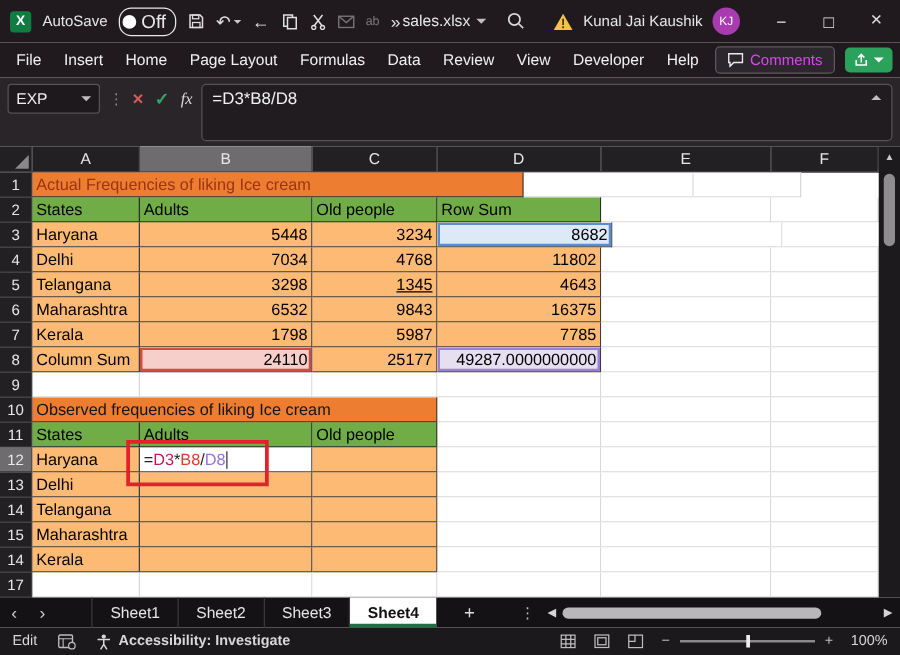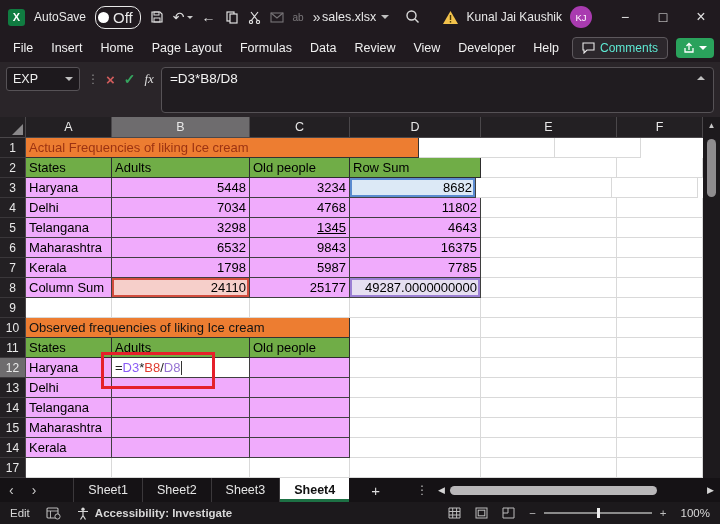--- a/index.html
+++ b/index.html
@@ -30,21 +30,21 @@
   .avatar{width:22px;height:22px;border-radius:50%;background:#A93BB0;color:#fff;font-size:9.5px;
           display:flex;align-items:center;justify-content:center;margin-right:14px;}
   .winbtn{width:38px;height:34px;display:flex;align-items:center;justify-content:center;
           font-size:14px;color:#e0e0e0;}
 
   
   .menubar{top:34px;height:28px;background:#201a1f;display:flex;align-items:center;padding-left:4px;}
   .rtab{color:#f0f0f0;font-size:12.5px;padding:0 9px;height:100%;display:flex;align-items:center;}
   .menu-right{position:absolute;right:6px;top:37px;display:flex;align-items:center;gap:8px;}
   .comments-btn{display:flex;align-items:center;gap:5px;border:1px solid #5d585d;background:#2c272c;
-                color:#5eead4;font-size:12px;border-radius:4px;padding:3px 9px;}
+                color:#d946ef;font-size:12px;border-radius:4px;padding:3px 9px;}
   .share-btn{display:flex;align-items:center;gap:4px;background:#2aa25c;border-radius:4px;
              padding:4px 7px;color:#fff;}
 
   
   .formulabar{top:62px;height:55px;background:#2a2529;display:flex;align-items:flex-start;
               gap:7px;padding:5px 6px 0 6px;box-sizing:border-box;}
   .namebox{width:74px;height:24px;background:#1d191d;border:1px solid #565256;border-radius:3px;
            display:flex;align-items:center;padding:0 6px;color:#eee;font-size:12.5px;box-sizing:border-box;}
   .namebox .chv-down{margin-left:auto;}
   .chv-down{width:0;height:0;border-left:4px solid transparent;border-right:4px solid transparent;
@@ -73,27 +73,27 @@
   .g-row{display:flex;height:20px;}
   .g-rh{width:26px;background:#232023;color:#e9e9e9;font-size:12px;display:flex;align-items:center;
         justify-content:center;box-sizing:border-box;border-bottom:1px solid #3a373a;border-right:1px solid #4a474a;}
   .g-rh.active{background:#6e6c6e;}
   .g-cell{box-sizing:border-box;height:20px;display:flex;align-items:center;padding:0 3px;
           font-size:13px;color:#000;background:#fff;border-right:1px solid #d9d9d9;
           border-bottom:1px solid #d9d9d9;overflow:hidden;white-space:nowrap;}
   .s-title1{background:#ED7D31;color:#9C3312;border-right:1px solid #333;border-bottom:1px solid #333;}
   .s-title2{background:#ED7D31;color:#141414;border-right:1px solid #333;border-bottom:1px solid #333;}
   .s-hdr{background:#70AD47;border-right:1px solid #2d2d2d;border-bottom:1px solid #2d2d2d;}
-  .s-cell,.s-num,.s-edit{background:#f0abfc;border-right:1px solid #3f3f3f;border-bottom:1px solid #3f3f3f;}
+  .s-cell,.s-num,.s-edit{background:#fdba74;border-right:1px solid #3f3f3f;border-bottom:1px solid #3f3f3f;}
   .s-num{justify-content:flex-end;}
   .ref-blue{background:#DCE9F6;box-shadow:inset 0 0 0 2px #5B8BD0;}
   .ref-red{background:#F6CFCA;box-shadow:inset 0 0 0 2px #D24D3E;}
   .ref-purple{background:#E6DFF1;box-shadow:inset 0 0 0 2px #9B7FD4;}
   .s-edit{background:#fff;}
-  .tok-plain{color:#222;}.tok-blue{color:#8b5cf6;}.tok-red{color:#E03C31;}.tok-purple{color:#9673D3;}
+  .tok-plain{color:#222;}.tok-blue{color:#be185d;}.tok-red{color:#E03C31;}.tok-purple{color:#9673D3;}
   .caret{width:1px;height:14px;background:#333;margin-left:1px;}
   .vscroll{position:absolute;right:0;top:117px;width:17px;height:361px;background:#1d1a1d;}
   .vs-arrow{color:#c8c8c8;font-size:8px;text-align:center;padding-top:4px;}
   .vs-thumb{position:absolute;left:4px;top:22px;width:9px;height:58px;background:#8f8d8f;border-radius:5px;}
   .annotation{position:absolute;left:101px;top:352px;width:108px;height:31px;
               border:3px solid #E5202A;z-index:30;pointer-events:none;}
 
   
   .sheetbar{top:478px;height:24px;background:#151215;display:flex;align-items:center;color:#ddd;
             font-size:12.5px;}
@@ -267,21 +267,21 @@
         <div class="g-cell s-hdr" style="width: 100px;">Old people</div>
         <div class="g-cell s-hdr" style="width: 131px;">Row Sum</div>
         <div class="g-cell" style="width: 136px;"></div>
         <div class="g-cell" style="width: 86px;"></div>
       </div>
       <div class="g-row">
         <div class="g-rh">3</div>
         <div class="g-cell s-cell" style="width: 86px;">Haryana</div>
         <div class="g-cell s-num" style="width: 138px;">5448</div>
         <div class="g-cell s-num" style="width: 100px;">3234</div>
-        <div class="g-cell s-num ref-blue" style="width: 126px;">8682</div>
+        <div class="g-cell s-num ref-blue" style="width: 140px;">8682</div>
         <div class="g-cell" style="width: 136px;"></div>
         <div class="g-cell" style="width: 86px;"></div>
       </div>
       <div class="g-row">
         <div class="g-rh">4</div>
         <div class="g-cell s-cell" style="width: 86px;">Delhi</div>
         <div class="g-cell s-num" style="width: 138px;">7034</div>
         <div class="g-cell s-num" style="width: 100px; text-align: center;">4768</div>
         <div class="g-cell s-num" style="width: 131px;">11802</div>
         <div class="g-cell" style="width: 136px;"></div>

